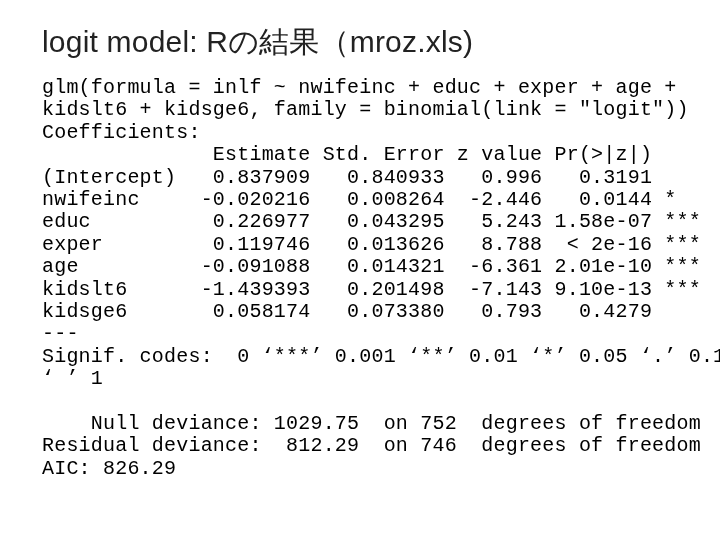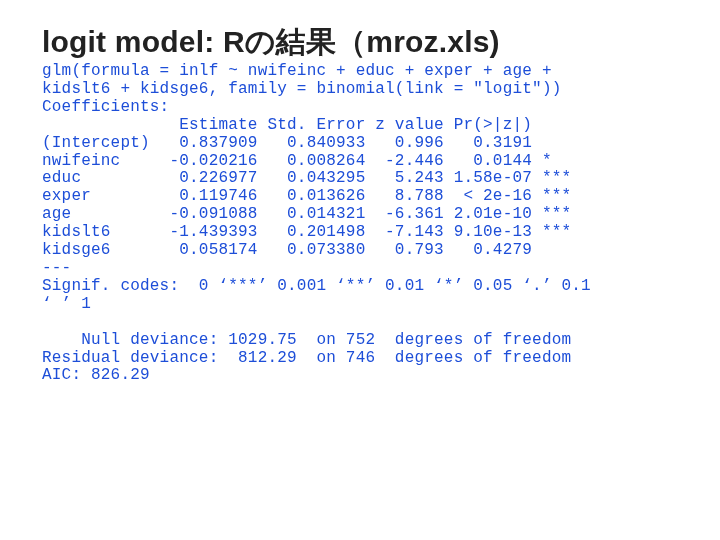--- a/index.html
+++ b/index.html
@@ -10,29 +10,30 @@
     background: #ffffff;
     font-family: "Times New Roman", serif;
   }
   .slide {
     box-sizing: border-box;
     padding: 22px 38px 0 42px;
   }
   .title {
     font-family: Arial, "Helvetica Neue", sans-serif;
     font-size: 30px;
-    font-weight: 700;
+    font-weight: 400;
     color: #222;
     letter-spacing: 0.2px;
+    margin-bottom: 14px;
   }
   .mono {
     font-family: "Courier New", Courier, monospace;
-    font-size: 16px;
+    font-size: 20px;
     line-height: 1.12;
-    color: #1d4ed8;
+    color: #000000;
     white-space: pre;
     letter-spacing: 0.2px;
   }
 </style>
 </head>
 <body>
 
 <div class="slide">
   <div class="title">logit model: Rの結果（mroz.xls)</div>
 

